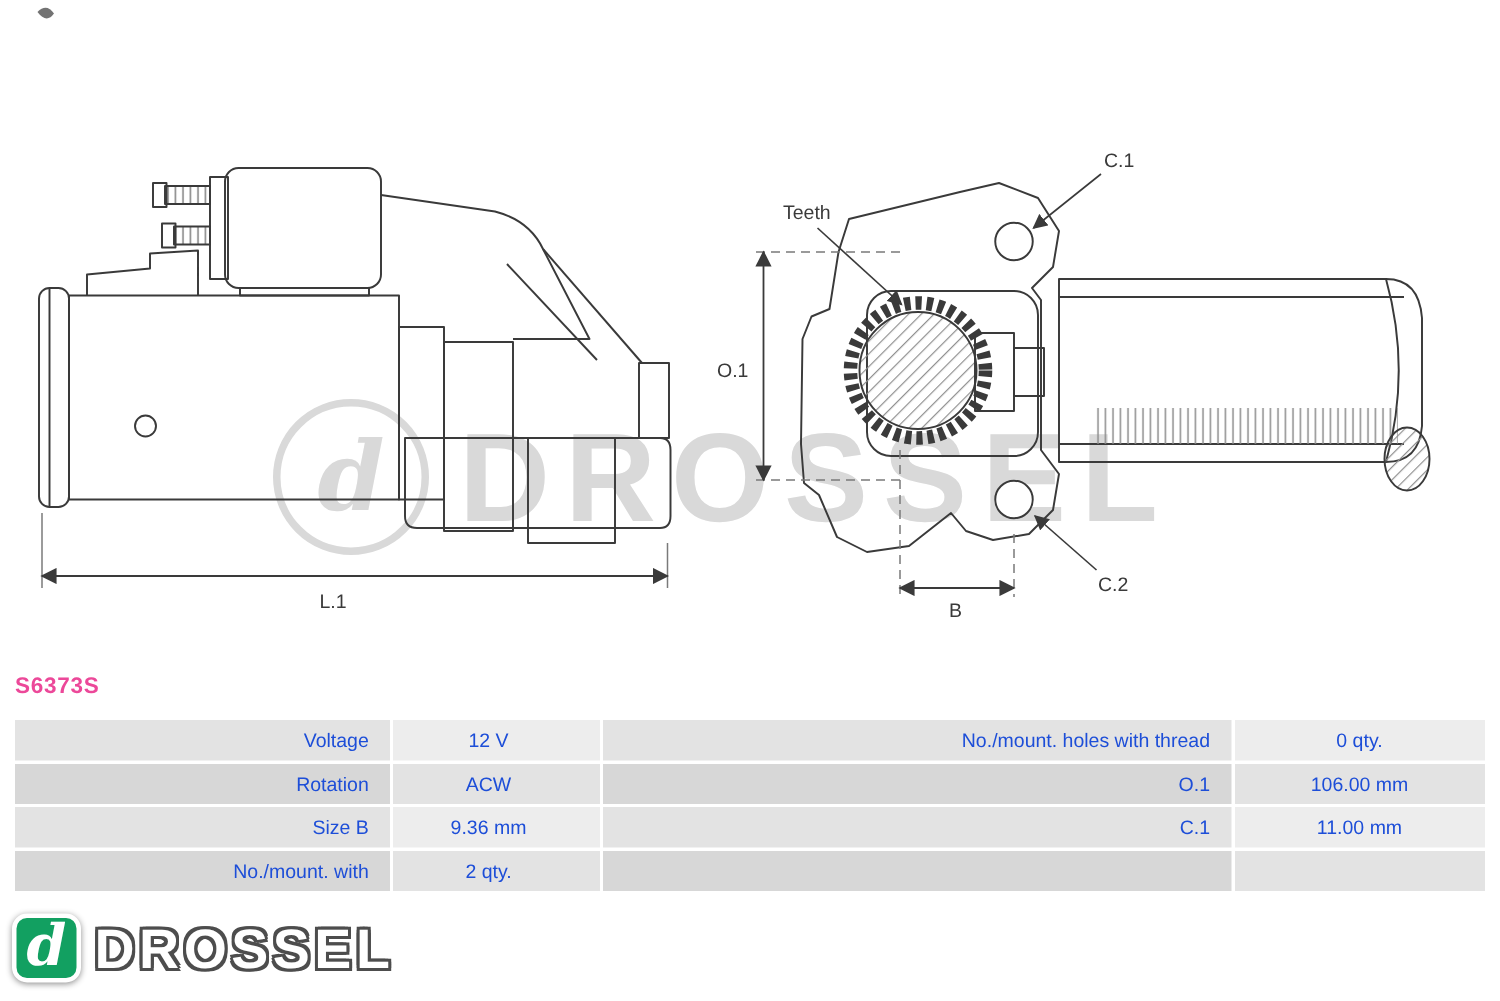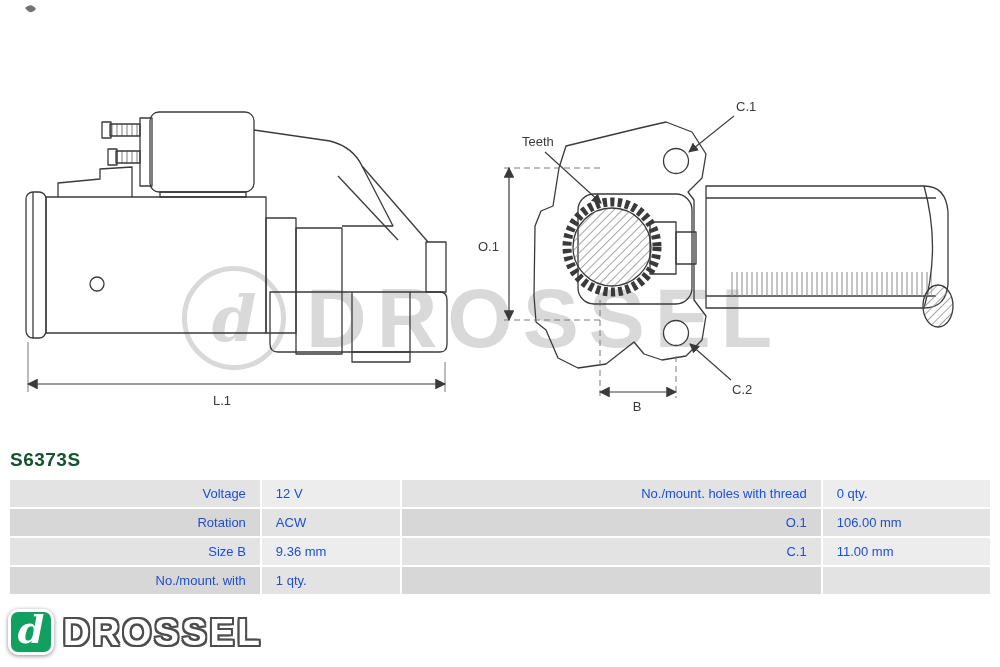--- a/index.html
+++ b/index.html
@@ -19,34 +19,34 @@
   }
   .wm-text{
     font-weight:700;font-size:84px;letter-spacing:10px;line-height:1;
   }
   
   .drawing{position:absolute;left:0;top:0;z-index:2;}
   .dimtext{font-family:"Liberation Sans",sans-serif;font-size:13px;fill:#3a3a3a;}
   
   .part-number{
     position:absolute;left:10px;top:449px;z-index:3;
-    font-size:19px;font-weight:700;color:#14532d;letter-spacing:.5px;
+    font-size:15px;font-weight:700;color:#ec4899;letter-spacing:.5px;
   }
   
   .spec-table{
     position:absolute;left:8px;top:478px;width:984px;z-index:3;
     border-collapse:collapse;font-size:13px;color:#1d4ed8;table-layout:fixed;
   }
   .spec-table td{
     height:27px;border:2px solid #ffffff;padding:0 14px;
     overflow:hidden;white-space:nowrap;
   }
   .col1{width:238px;} .col2{width:132px;} .col3{width:398px;} .col4{width:160px;}
   td.lab{text-align:right;}
-  td.val{text-align:left;}
+  td.val{text-align:center;}
   td.val-left{padding-right:24px;}
   tr:nth-child(odd)  td.lab{background:#e3e3e3;}
   tr:nth-child(odd)  td.val{background:#ededed;}
   tr:nth-child(even) td.lab{background:#d7d7d7;}
   tr:nth-child(even) td.val{background:#e3e3e3;}
   
   .logo{
     position:absolute;left:8px;top:609px;z-index:4;display:flex;align-items:center;gap:9px;
   }
   .logo-icon{
@@ -203,21 +203,21 @@
       <td class="val">106.00 mm</td>
     </tr>
     <tr>
       <td class="lab">Size B</td>
       <td class="val val-left">9.36 mm</td>
       <td class="lab">C.1</td>
       <td class="val">11.00 mm</td>
     </tr>
     <tr>
       <td class="lab">No./mount. with</td>
-      <td class="val val-left">1 qty.</td>
+      <td class="val val-left">2 qty.</td>
       <td class="lab"></td>
       <td class="val"></td>
     </tr>
   </tbody>
 </table>
 
 <div class="logo">
   <div class="logo-icon">d</div>
   <div class="logo-text">DROSSEL</div>
 </div>

